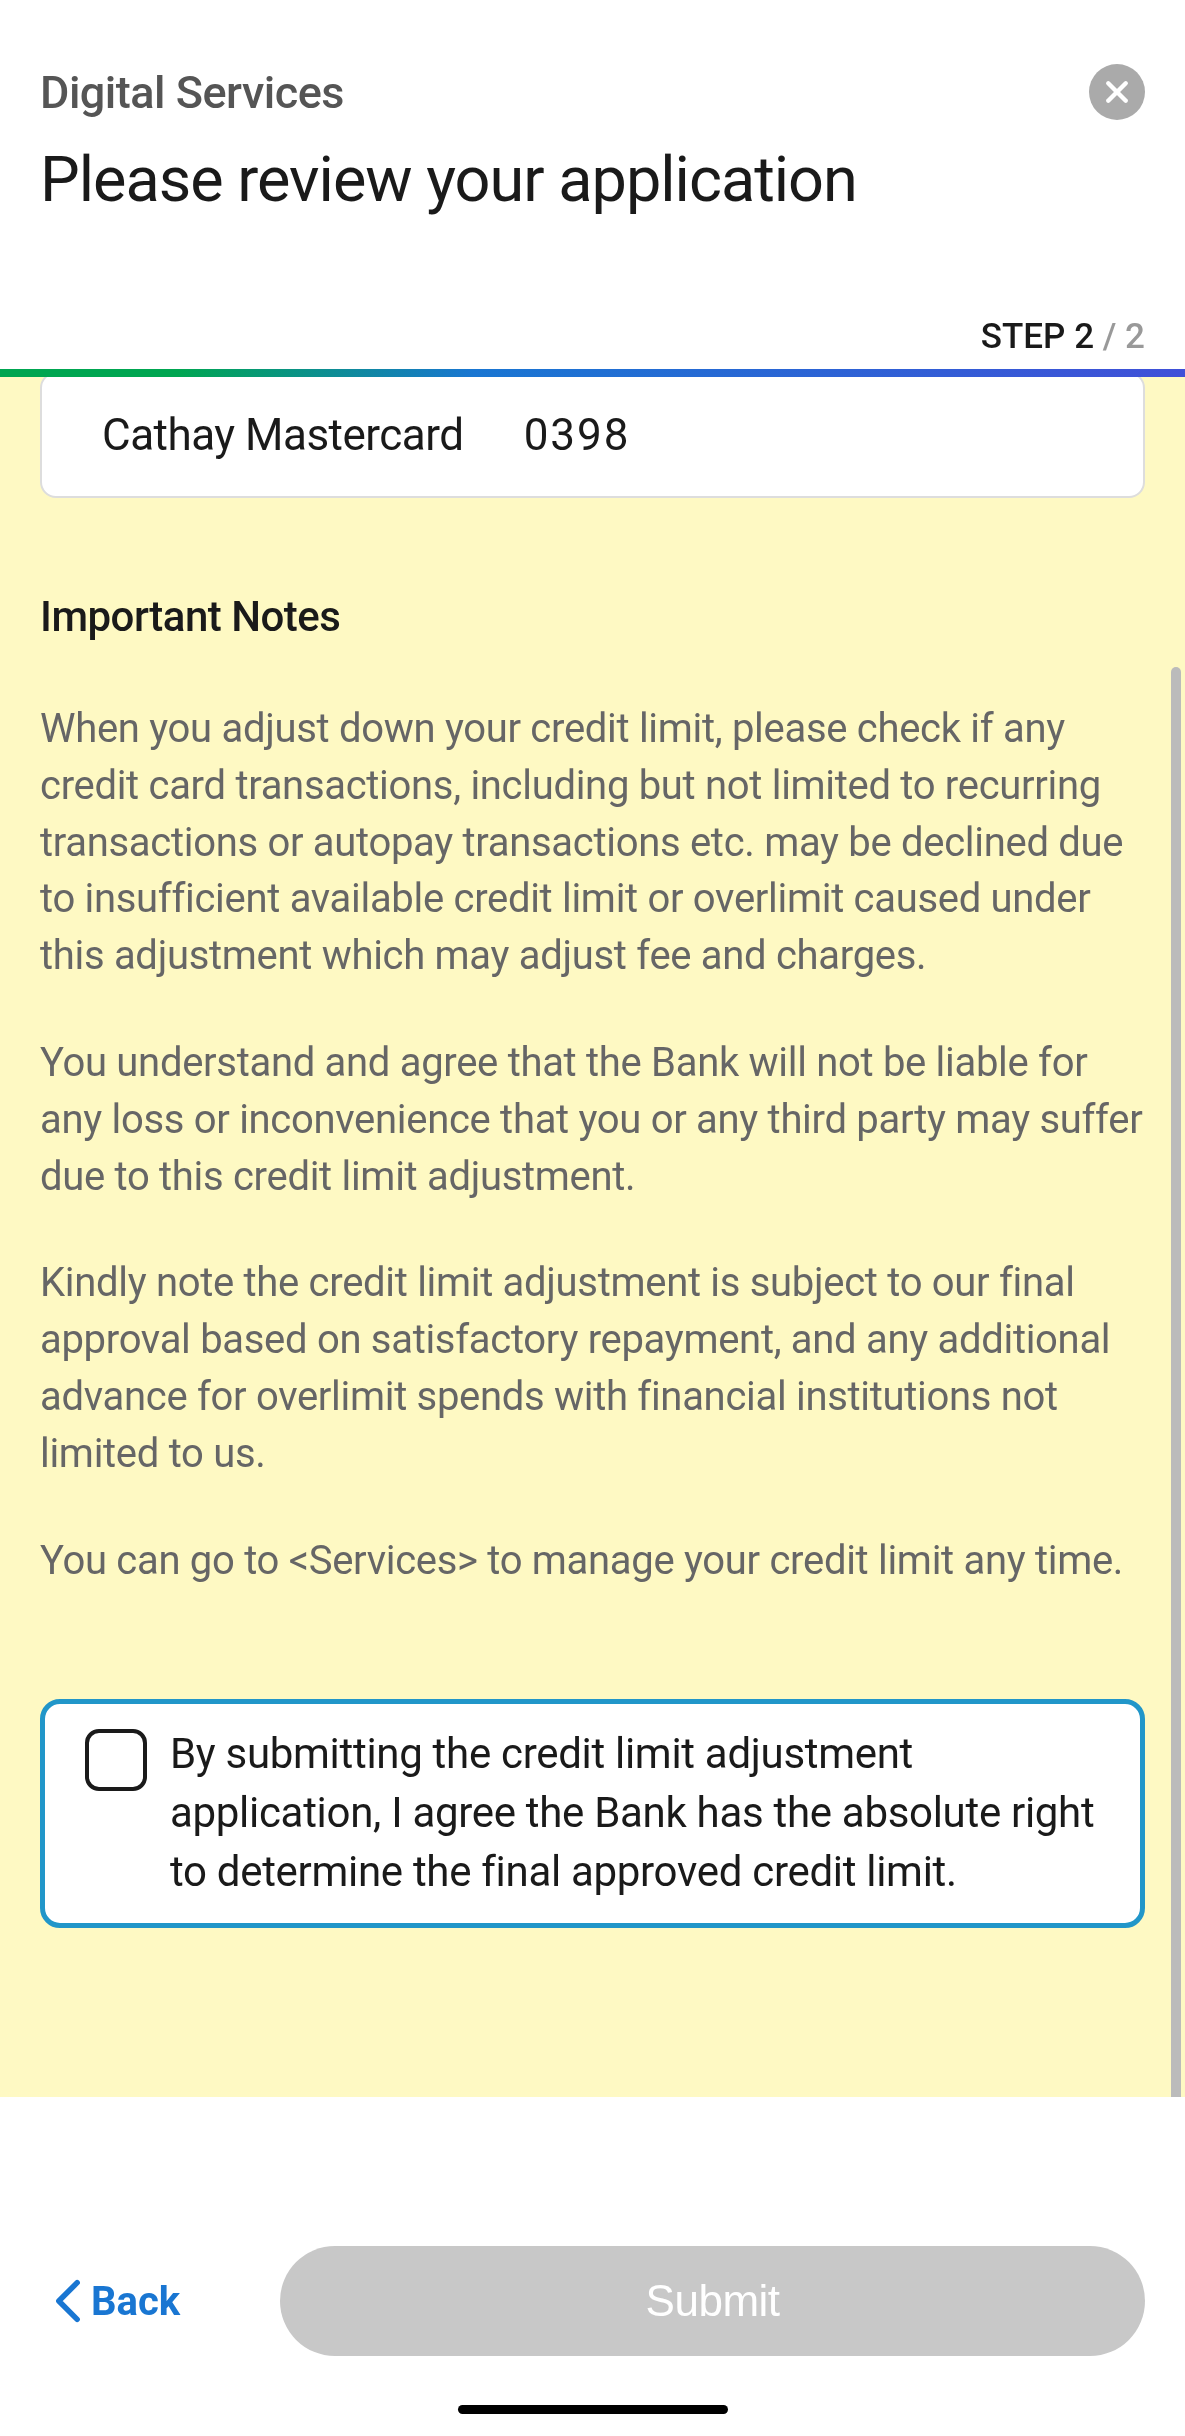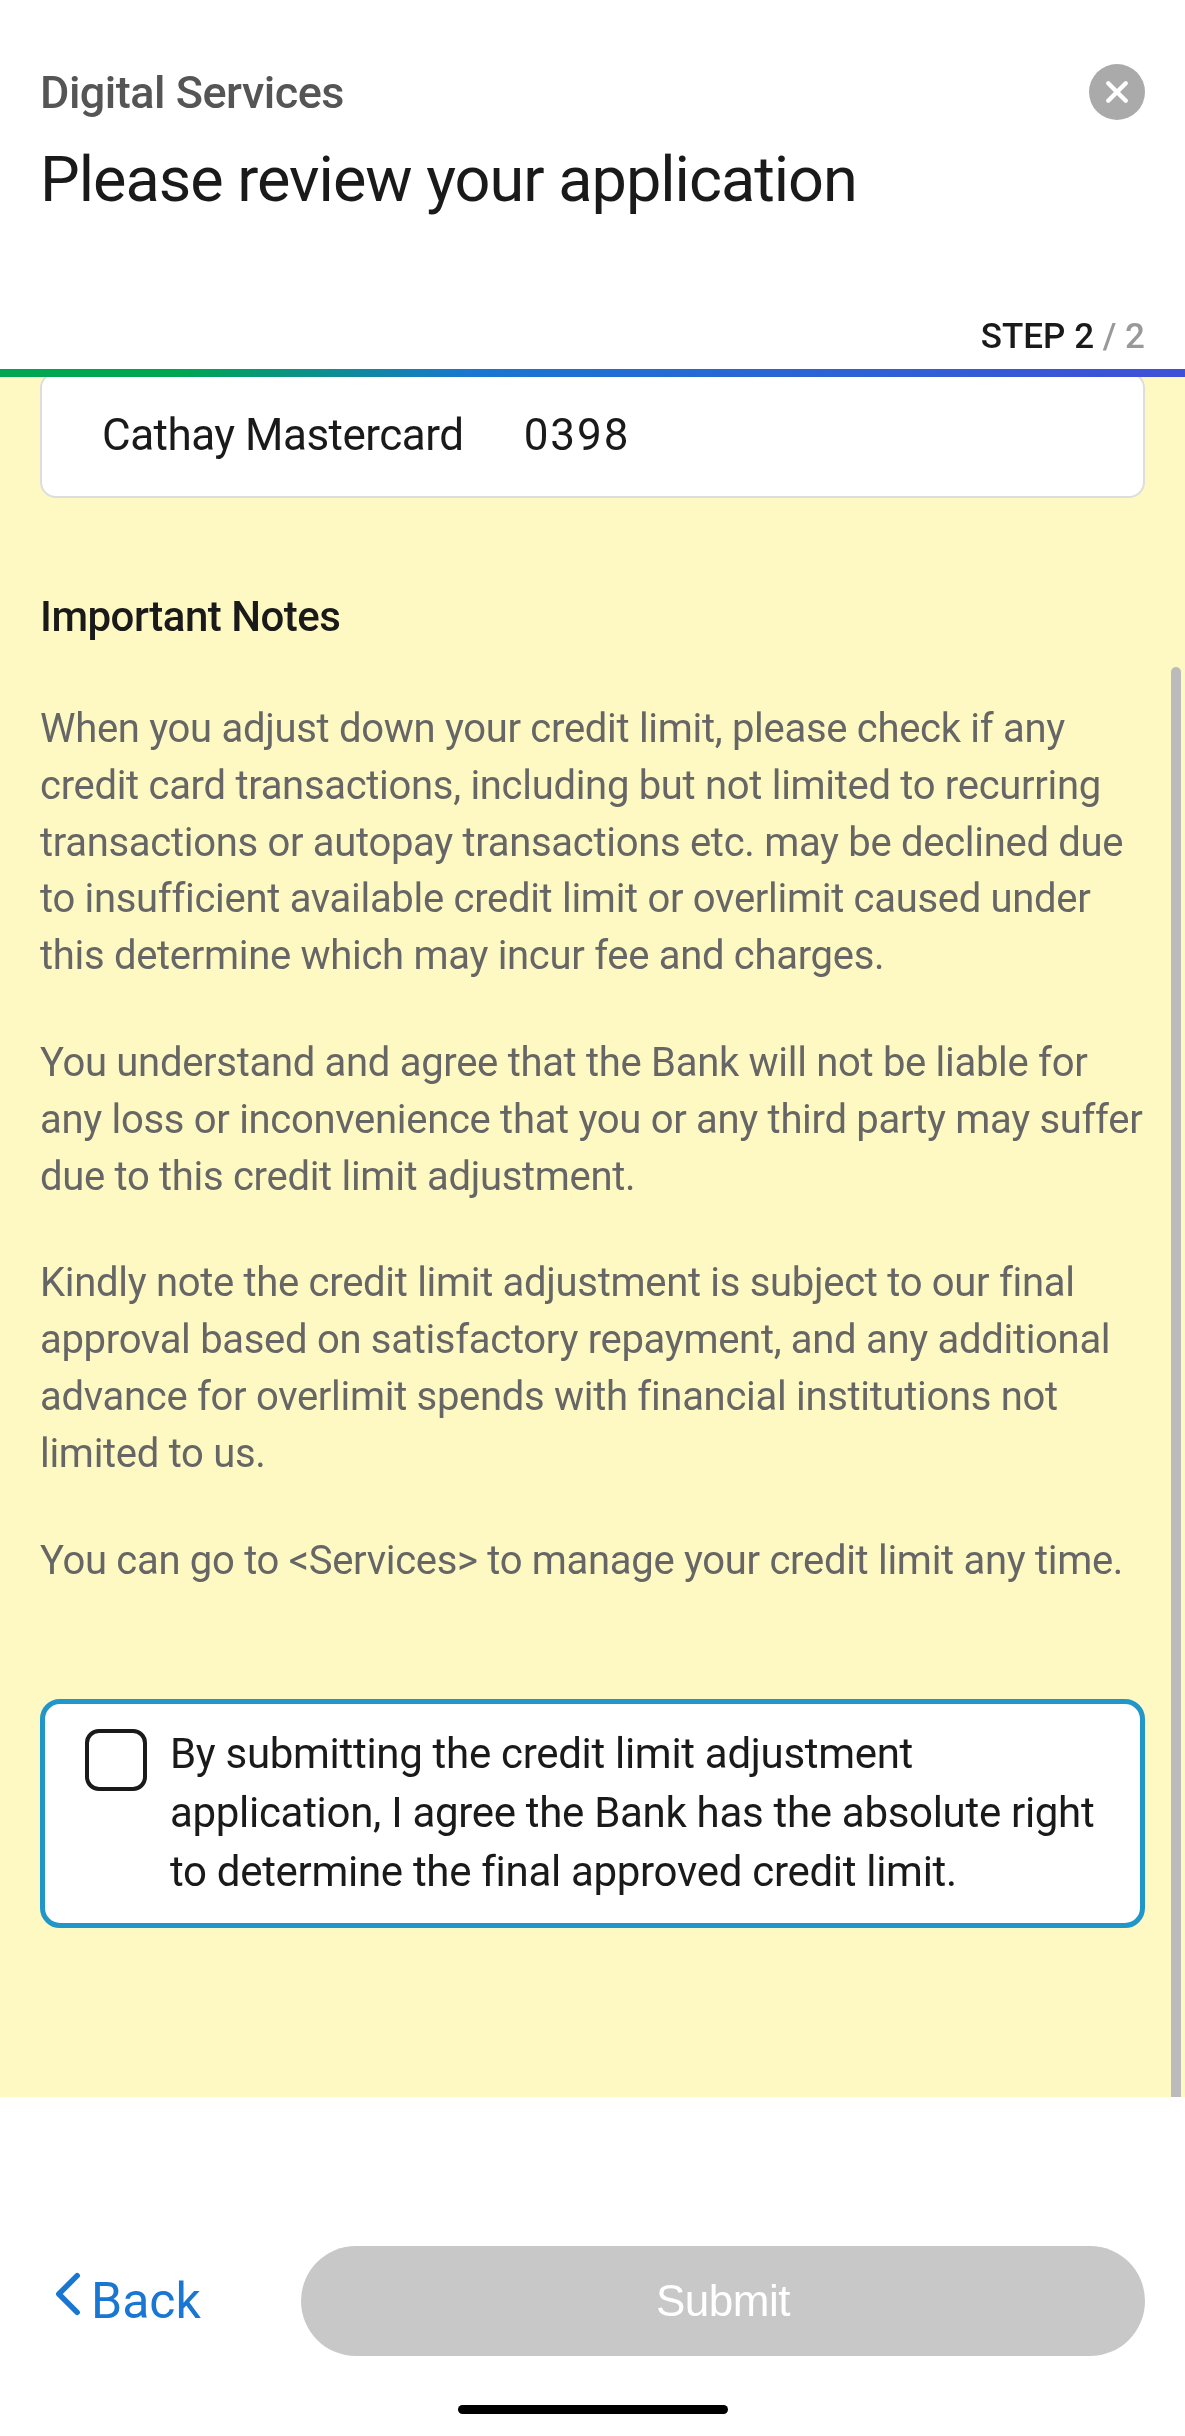--- a/index.html
+++ b/index.html
@@ -152,25 +152,25 @@
       left: 0;
       right: 0;
       background: #ffffff;
       padding: 60px 40px 80px 40px;
       display: flex;
       align-items: center;
       gap: 100px;
     }
     .back-btn {
       display: flex;
-      align-items: flex-start;
+      align-items: center;
       gap: 10px;
-      font-size: 50px;
+      font-size: 40px;
       color: #1976d2;
-      font-weight: 400;
+      font-weight: 700;
       cursor: pointer;
       padding-left: 15px;
     }
     .back-btn svg {
       width: 26px;
       height: 44px;
     }
     .submit-btn {
       flex: 1;
       height: 110px;
@@ -218,21 +218,21 @@
 <div class="progress-bar"></div>
 
 <div class="content-area">
   <div class="card-info">
     <span class="card-name">Cathay Mastercard</span>
     <span class="card-digits">0398</span>
   </div>
 
   <div class="notes-section">
     <h2 class="notes-heading">Important Notes</h2>
-    <p class="notes-paragraph">When you adjust down your credit limit, please check if any credit card transactions, including but not limited to recurring transactions or autopay transactions etc. may be declined due to insufficient available credit limit or overlimit caused under this determine which may incur fee and charges.</p>
+    <p class="notes-paragraph">When you adjust down your credit limit, please check if any credit card transactions, including but not limited to recurring transactions or autopay transactions etc. may be declined due to insufficient available credit limit or overlimit caused under this adjustment which may adjust fee and charges.</p>
     <p class="notes-paragraph">You understand and agree that the Bank will not be liable for any loss or inconvenience that you or any third party may suffer due to this credit limit adjustment.</p>
     <p class="notes-paragraph">Kindly note the credit limit adjustment is subject to our final approval based on satisfactory repayment, and any additional advance for overlimit spends with financial institutions not limited to us.</p>
     <p class="notes-paragraph">You can go to &lt;Services&gt; to manage your credit limit any time.</p>
   </div>
 
   <div class="agreement-box">
     <div class="checkbox"></div>
     <div class="agreement-text">By submitting the credit limit adjustment application, I agree the Bank has the absolute right to determine the final approved credit limit.</div>
   </div>
 

